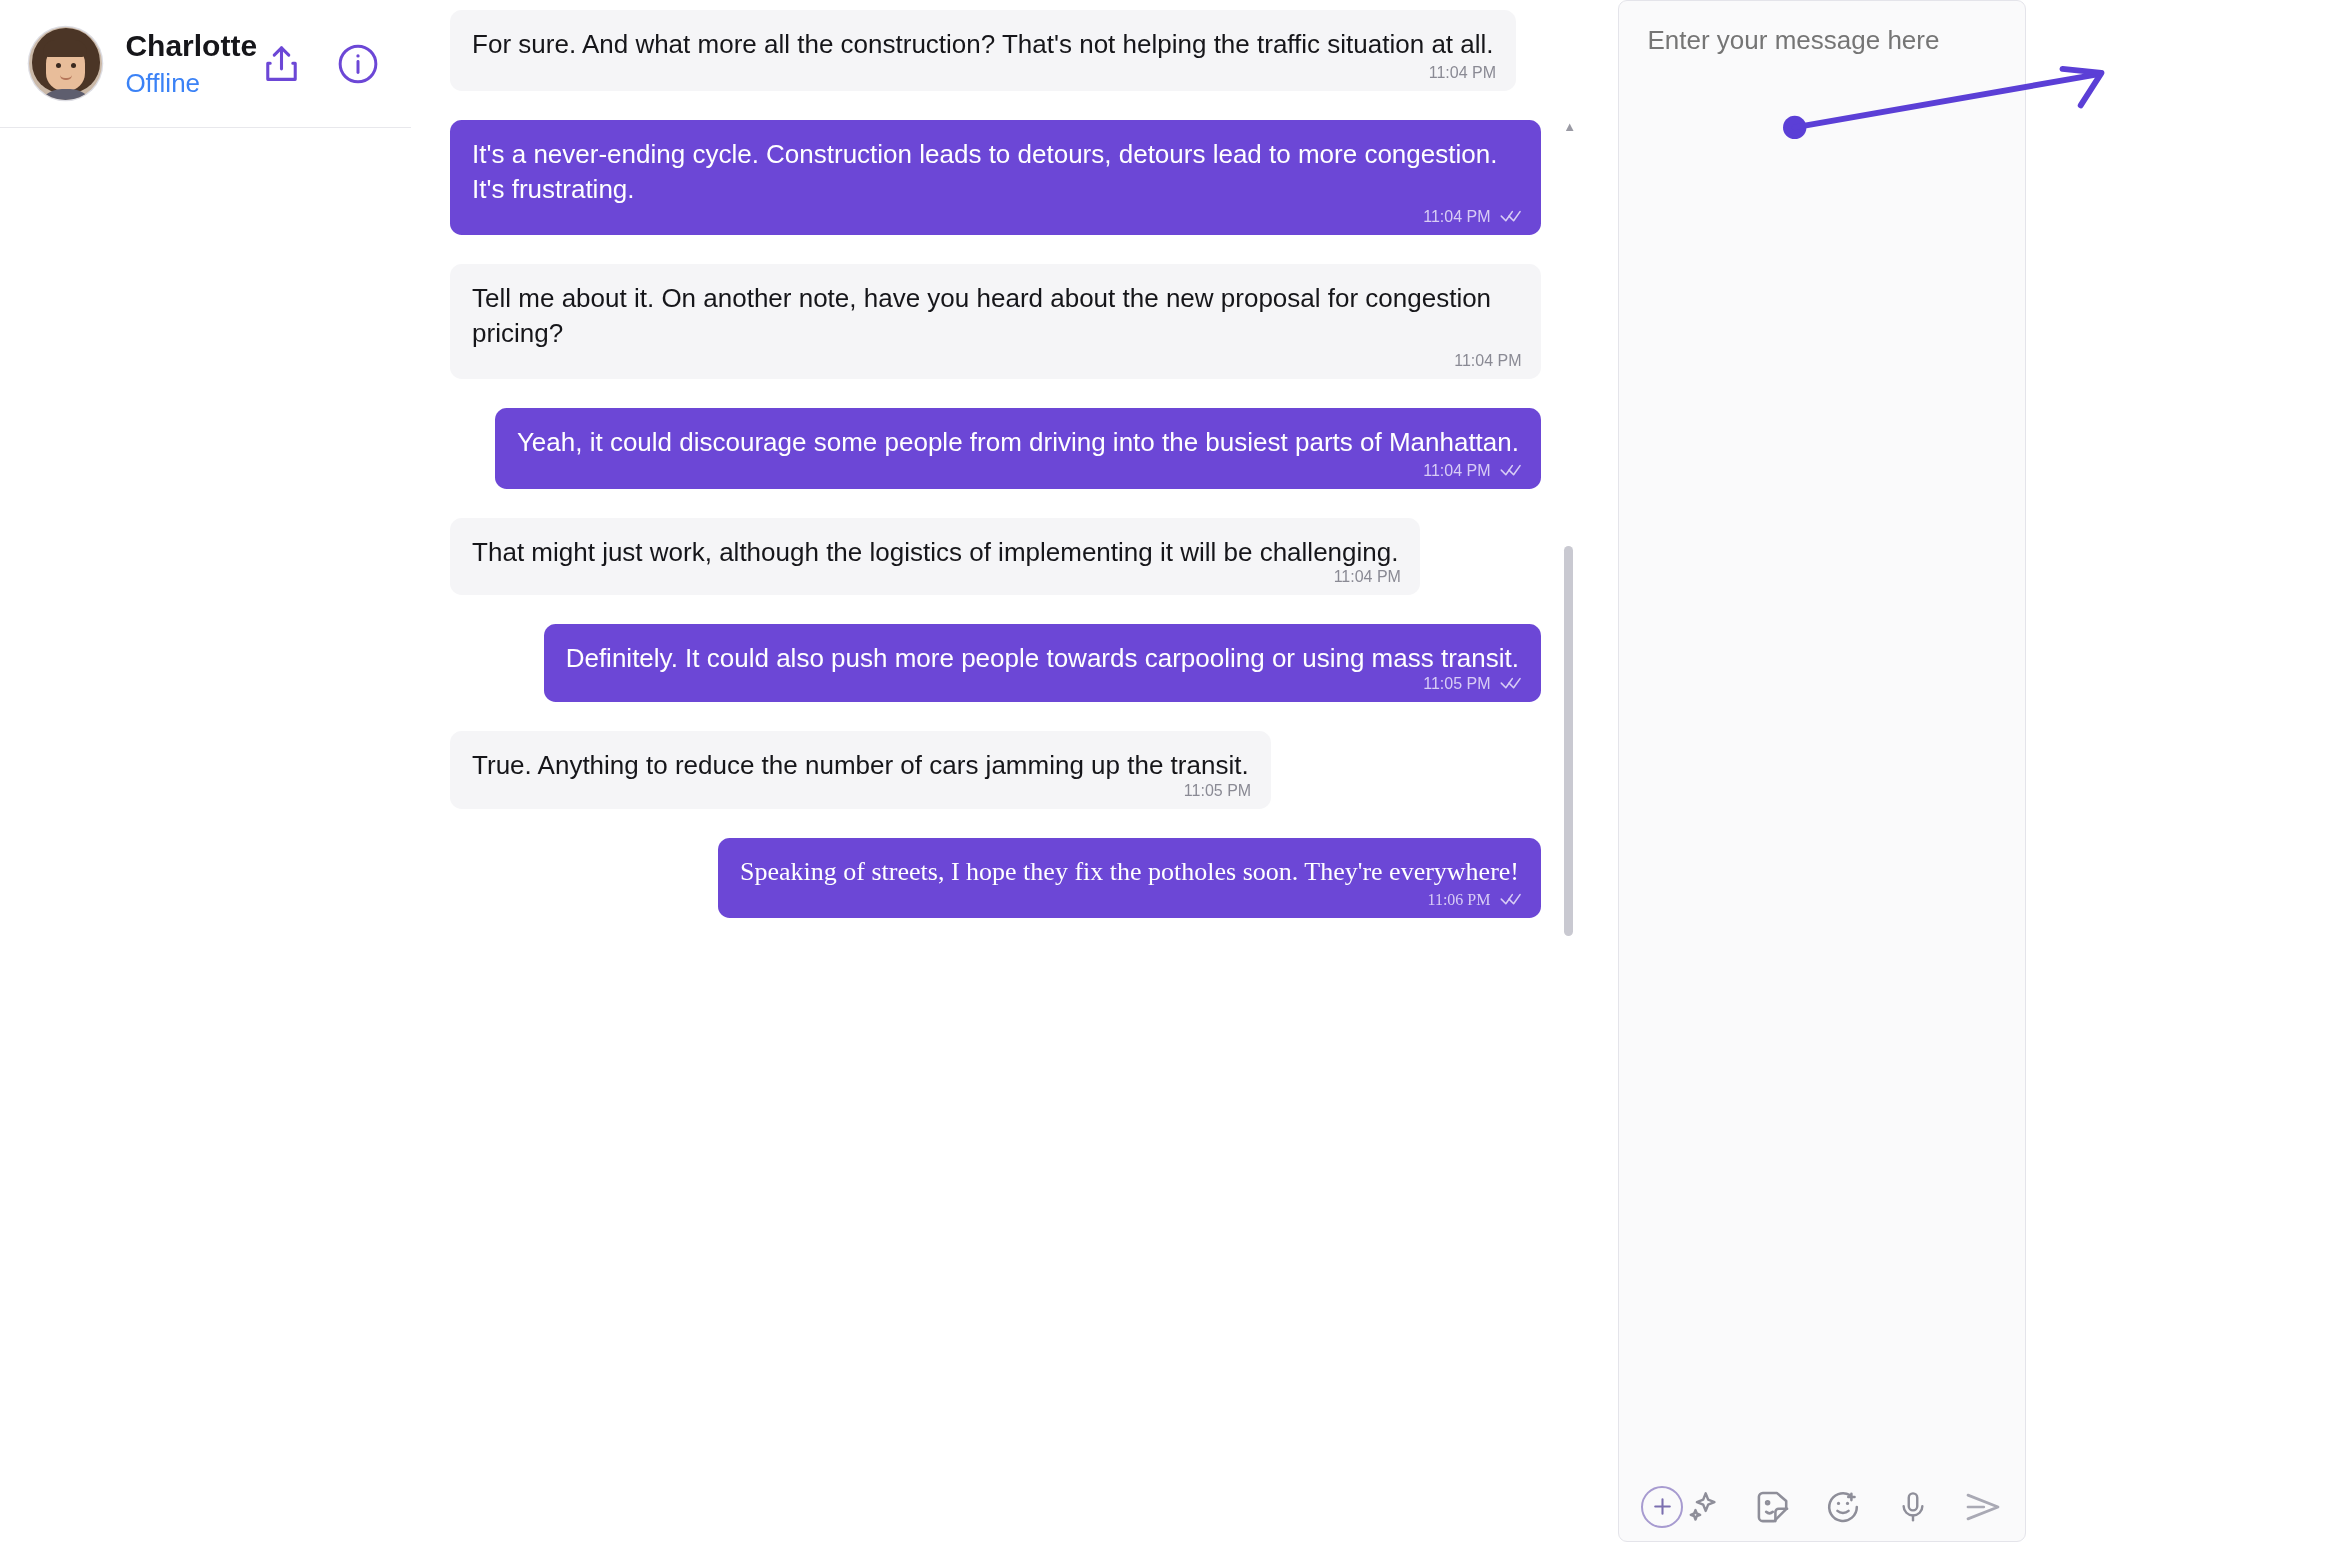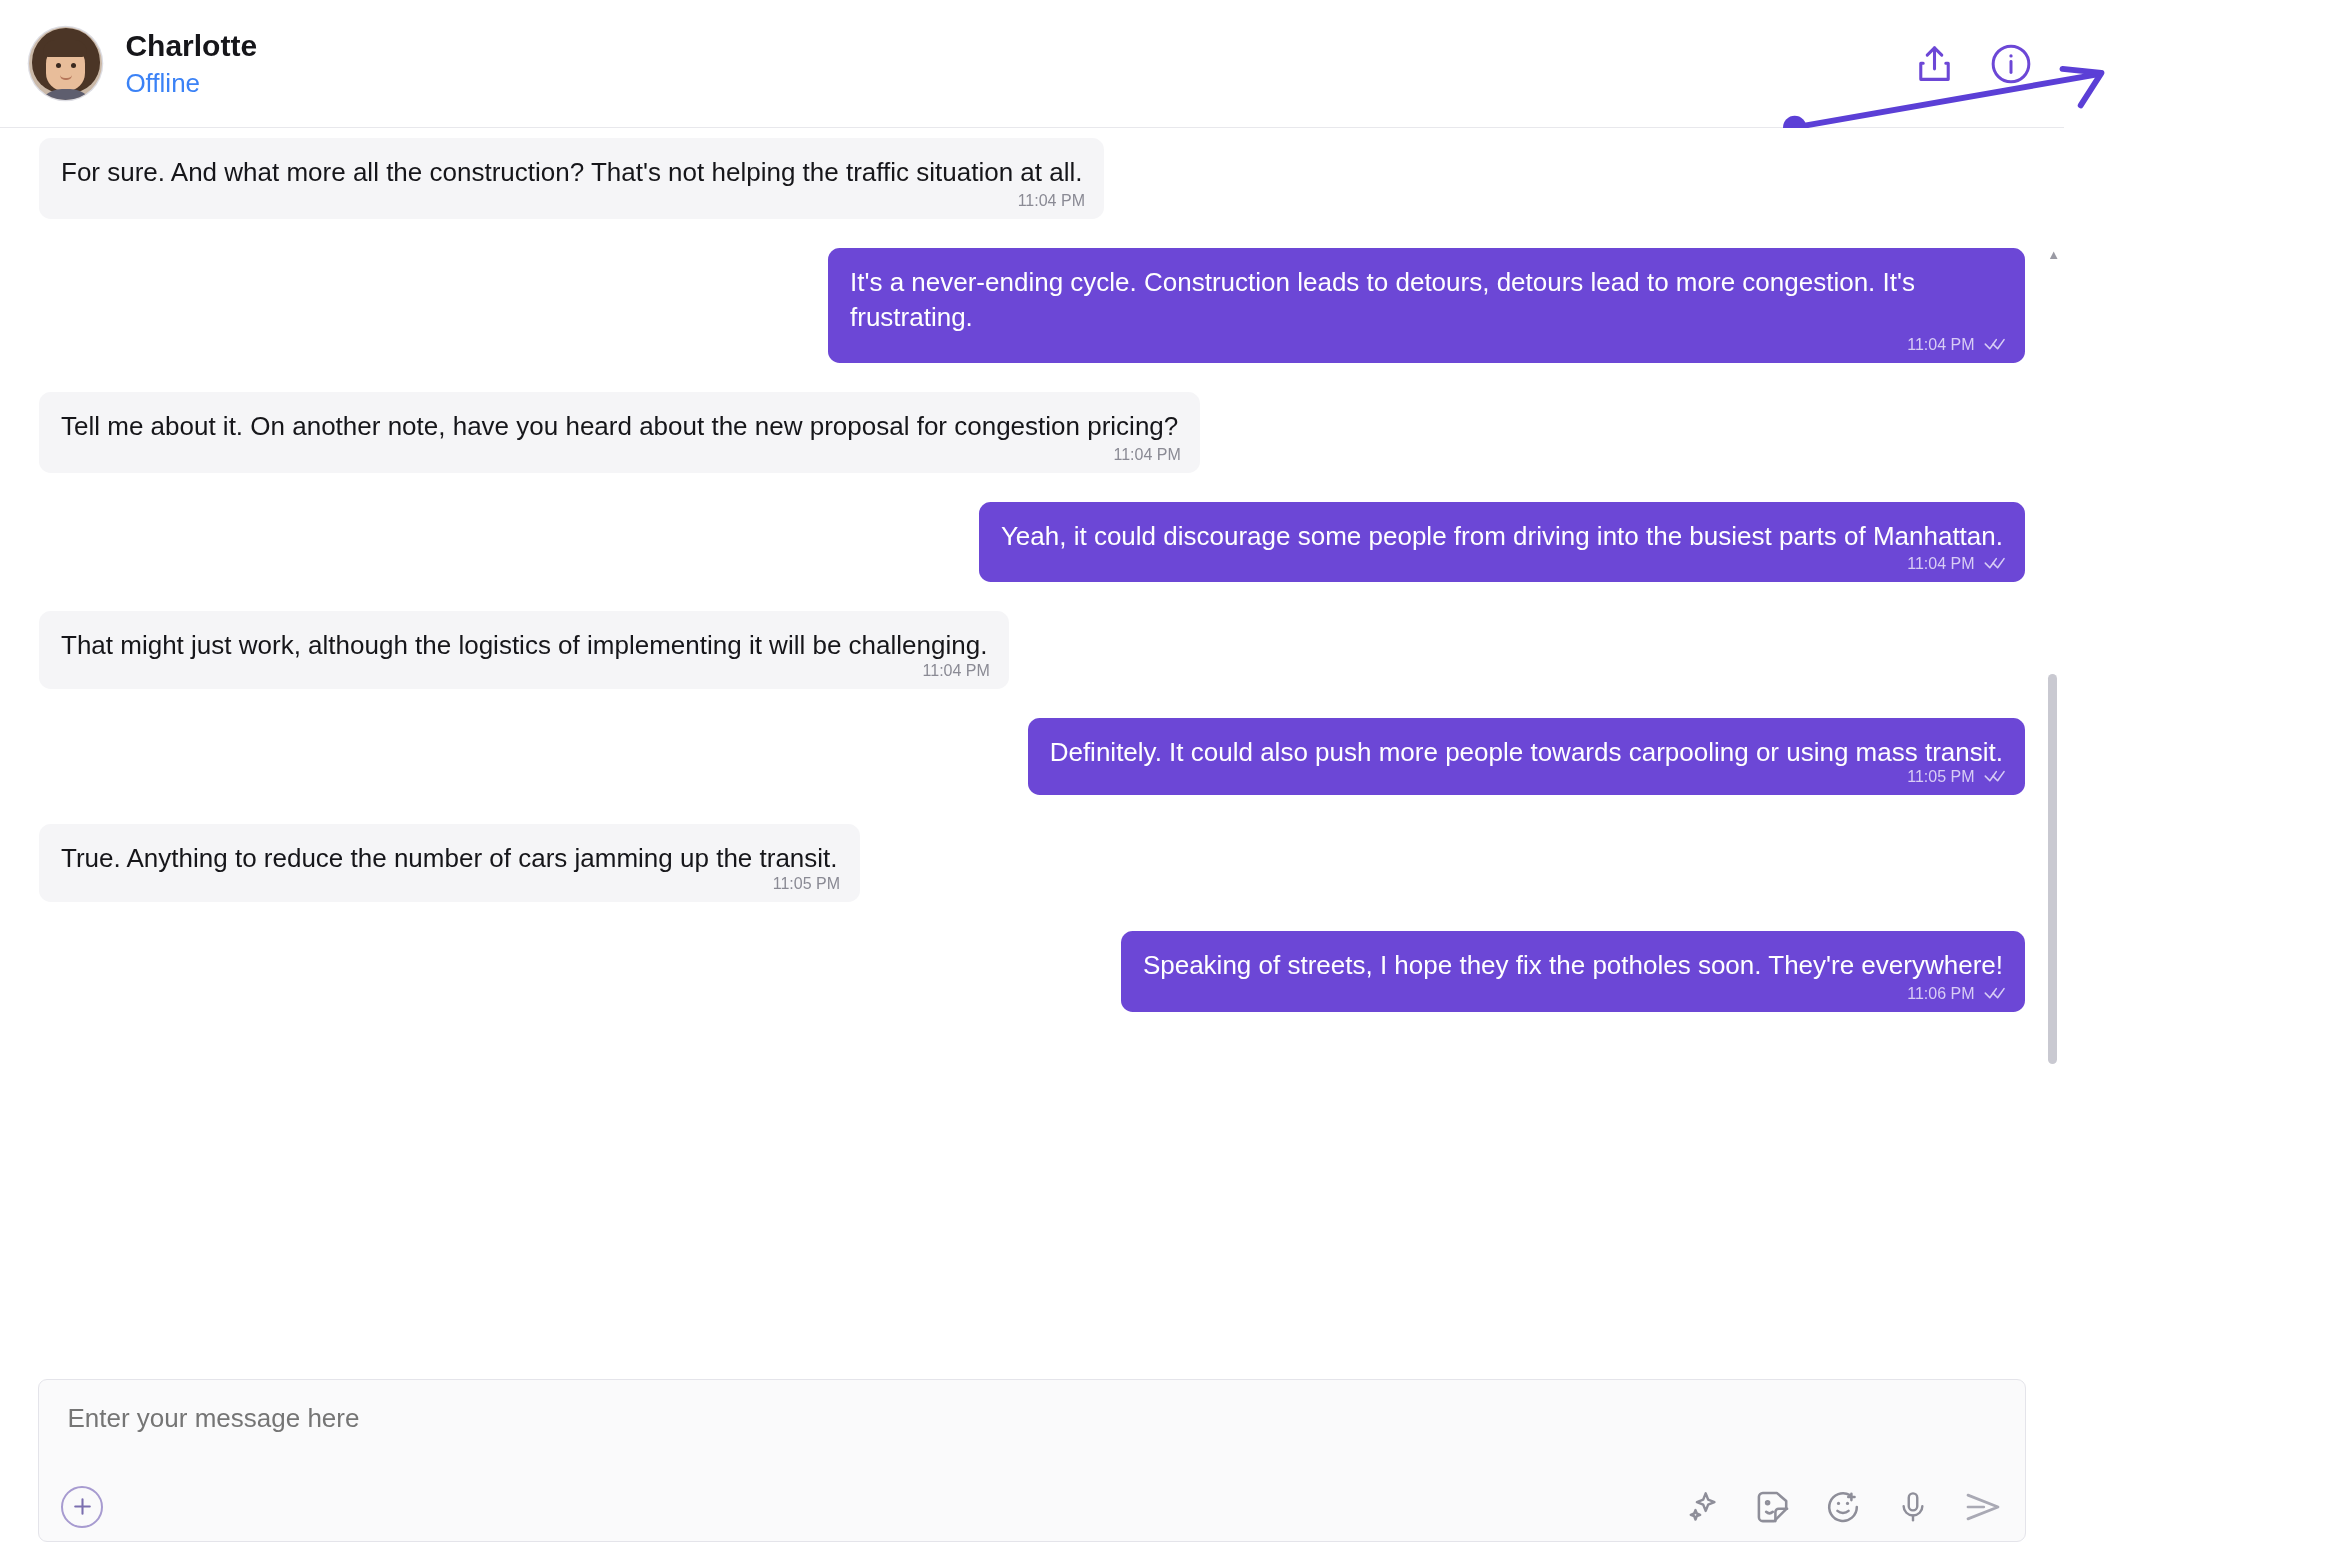--- a/index.html
+++ b/index.html
@@ -5,21 +5,21 @@
   * { box-sizing: border-box; margin: 0; padding: 0; }
   html, body {
     width: 2342px; height: 1561px;
     font-family: "Liberation Sans", sans-serif;
     background: #ffffff;
     overflow: hidden;
   }
   .app {
     position: relative;
     width: 2064px; height: 1561px;
-    display: flex; flex-direction: column;
+    display: flex; flex-direction: row;
     background: #ffffff;
   }
 
   
   .header {
     position: relative;
     height: 128px;
     flex: 0 0 128px;
     display: flex;
     align-items: center;
@@ -304,21 +304,21 @@
     <div class="row incoming">
       <div class="bubble in" style="max-width:950px; padding-bottom:26px;">
         <span class="text">True. Anything to reduce the number of cars jamming up the transit.</span>
         <span class="meta">
           <span>11:05 PM</span>
         </span>
       </div>
     </div>
 
     <div class="row outgoing">
-      <div class="bubble out" style="max-width:1015px; ">
+      <div class="bubble out" style="max-width:1015px; font-family:Liberation Serif, serif;">
         <span class="text">Speaking of streets, I hope they fix the potholes soon. They're everywhere!</span>
         <span class="meta">
           <span>11:06 PM</span>
           <span class="ticks">
             <svg width="22" height="13" viewBox="0 0 34 20" fill="none" stroke="currentColor" stroke-width="2.4" stroke-linecap="round" stroke-linejoin="round">
               <polyline points="2,11 9,18 19,4"></polyline>
               <polyline points="14,11 21,18 31,4"></polyline>
             </svg>
           </span>
         </span>

